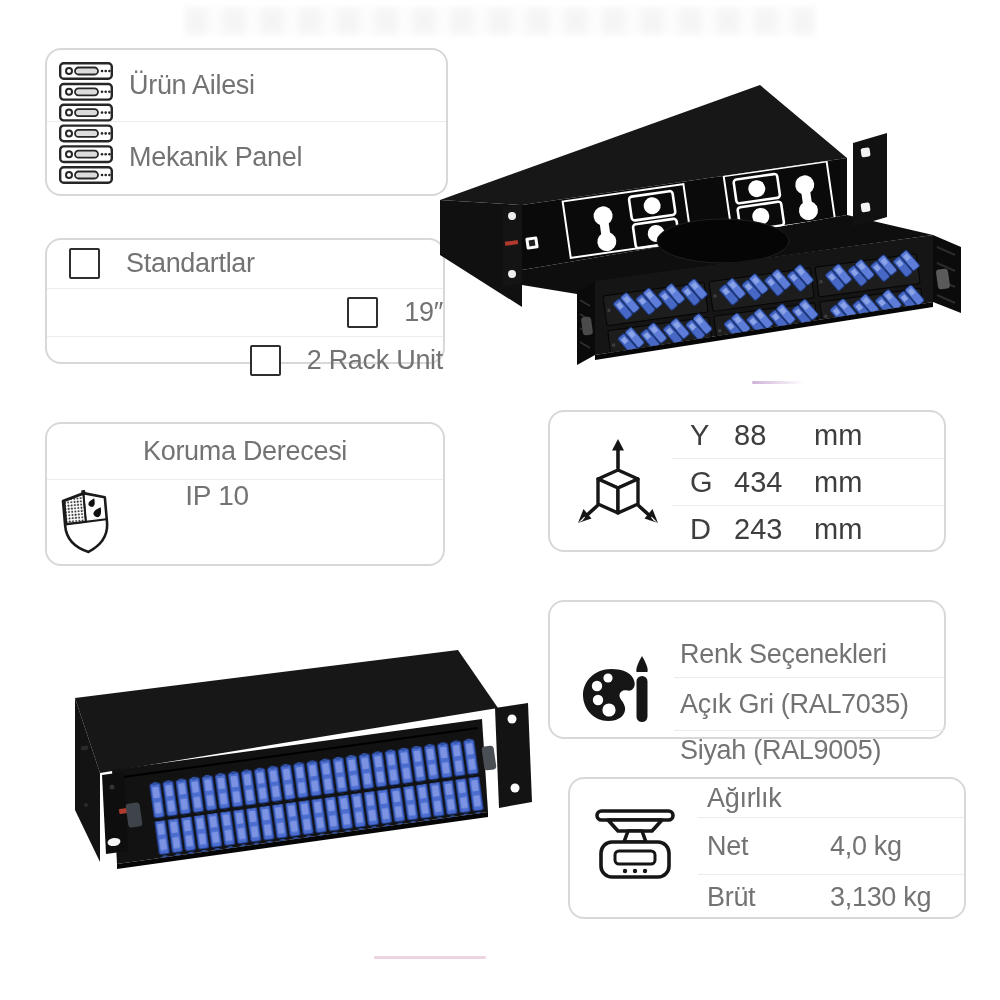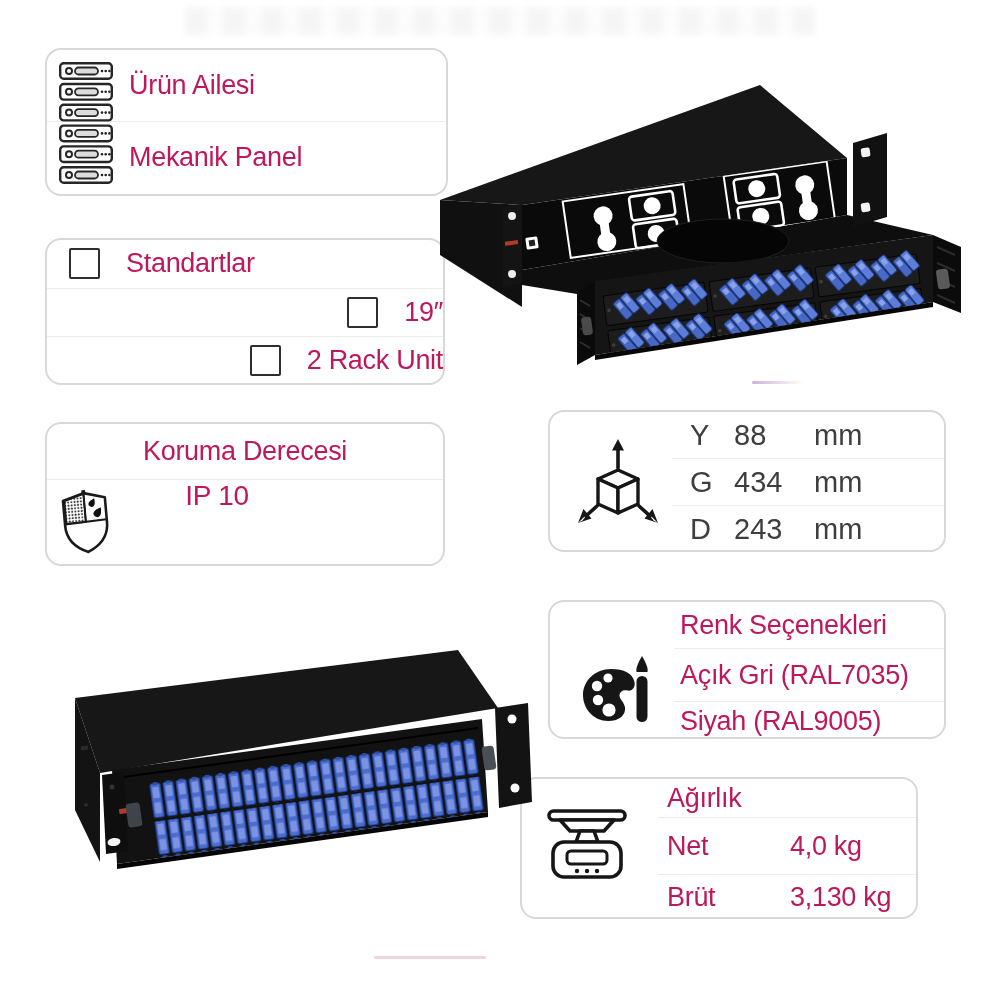--- a/index.html
+++ b/index.html
@@ -1,28 +1,28 @@
 <!DOCTYPE html>
 <html><head>
 <meta charset="utf-8">
 <style>
   html,body{margin:0;padding:0;background:#fff;}
   .canvas{position:relative;width:1000px;height:1000px;background:#ffffff;overflow:hidden;
           font-family:"Liberation Sans",sans-serif;color:#3e3e3e;}
   .card{position:absolute;background:#fff;border:2px solid #d8d8d8;border-radius:16px;box-sizing:border-box;}
-  .txt{font-size:27px;letter-spacing:-0.3px;color:#be185d;white-space:nowrap;}
+  .txt{font-size:27px;letter-spacing:-0.3px;color:#737373;white-space:nowrap;}
 
   
   .card-family{left:45px;top:48px;width:403px;height:148px;}
   .card-family .icon-rack{position:absolute;left:12px;top:12px;}
   .cf-row{height:71px;display:flex;align-items:center;padding-left:82px;}
   .cf-row.first{border-bottom:1.5px solid #ececec;}
 
   
-  .card-standards{left:45px;top:238px;width:400px;height:147px;}
+  .card-standards{left:45px;top:238px;width:400px;height:126px;}
   .std-row{height:47.5px;display:flex;align-items:center;padding-left:22px;}
   .std-row + .std-row{border-top:1.5px solid #ececec;justify-content:flex-end;}
   .checkbox{width:27px;height:27px;border:2.5px solid #2e2e2e;border-radius:2px;background:#fff;flex:0 0 auto;}
   .std-row .txt{margin-left:26px;}
 
   
   .card-protection{left:45px;top:422px;width:400px;height:144px;}
   .prot-head{height:55px;display:flex;align-items:center;justify-content:center;border-bottom:1.5px solid #ececec;}
   .prot-body{height:85px;display:flex;align-items:flex-start;justify-content:center;position:relative;}
   .prot-body .txt{transform:translateX(-28px);}
@@ -31,26 +31,26 @@
   
   .card-dimensions{left:548px;top:410px;width:398px;height:142px;}
   .dim-row{height:46px;display:flex;align-items:center;padding-left:140px;font-size:29px;}
   .dim-row + .dim-row{border-top:1.5px solid #ececec;margin-left:122px;padding-left:18px;}
   .dim-axis{width:44px;}
   .dim-val{width:80px;}
   .icon-axes{position:absolute;left:24px;top:24px;}
 
   .card-colors{left:548px;top:600px;width:398px;height:139px;}
   .col-row{display:flex;align-items:center;padding-left:130px;}
-  .col-row.r1{height:46px;}
+  .col-row.r1{height:46px;margin-top:29px;}
   .col-row.r2{height:52px;border-top:1.5px solid #ececec;margin-left:124px;padding-left:6px;}
   .col-row.r3{height:38px;border-top:1.5px solid #ececec;margin-left:124px;padding-left:6px;align-items:center;}
   .icon-palette{position:absolute;left:30px;top:50px;}
 
-  .card-weight{left:520px;top:777px;width:398px;height:142px;padding-left:8px;}
+  .card-weight{left:568px;top:777px;width:398px;height:142px;}
   .wt-row{display:flex;align-items:center;padding-left:137px;}
   .wt-row.r1{height:38px;}
   .wt-row.r2{height:56px;border-top:1.5px solid #ececec;margin-left:128px;padding-left:9px;}
   .wt-row.r3{height:45px;border-top:1.5px solid #ececec;margin-left:128px;padding-left:9px;}
   .wt-label{width:123px;}
   .icon-scale{position:absolute;left:24px;top:30px;}
 
   
   .prod-top{position:absolute;left:425px;top:55px;width:545px;height:340px;}
   .prod-bottom{position:absolute;left:20px;top:640px;width:520px;height:335px;}

